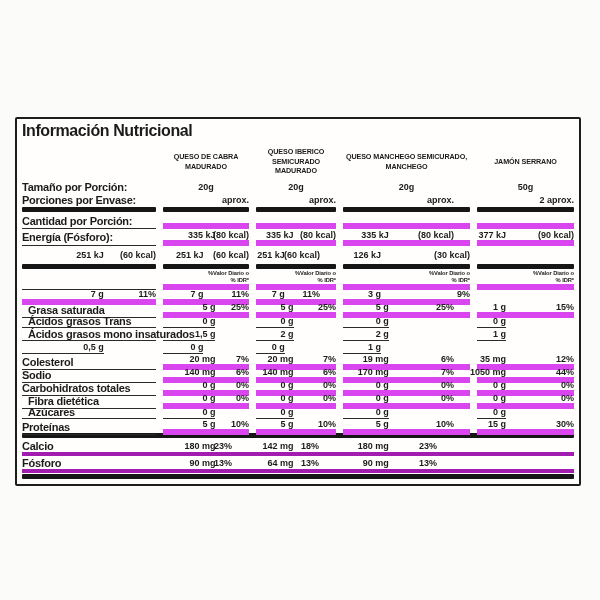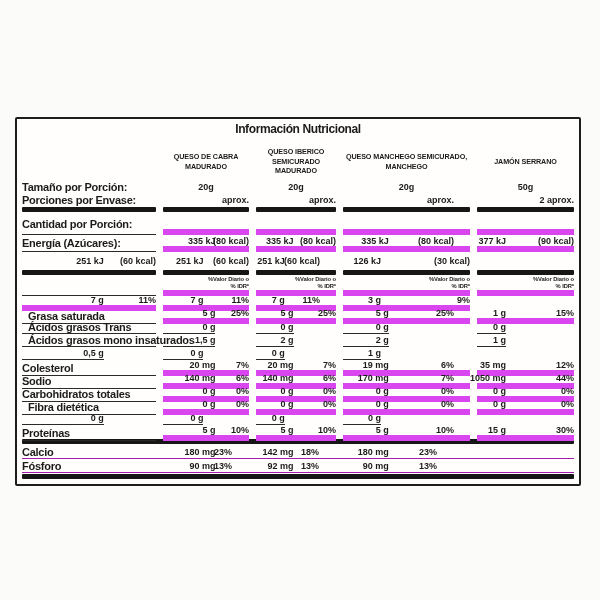--- a/index.html
+++ b/index.html
@@ -7,21 +7,21 @@
     width:600px;height:600px;background:#fbfbf9;position:relative;
     font-family:"Liberation Sans",sans-serif;color:#1b1b1b;
     -webkit-font-smoothing:antialiased;
   }
   .box{
     position:absolute;left:15px;top:117px;width:566px;height:369px;
     box-sizing:border-box;border:2px solid #1d1d1d;border-radius:2px;
     background:#fffefc;padding:0 5px;overflow:hidden;
   }
   .title{
-    text-align:center;font-size:12px;font-weight:bold;letter-spacing:-0.4px;
+    font-size:16px;font-weight:bold;letter-spacing:-0.4px;
     padding:3px 0 2px;height:19px;
   }
   .grid{
     display:grid;grid-template-columns:134px 86px 80px 127px 97px;
     column-gap:7px;align-items:stretch;
   }
   .headrow{height:37px;}
   .head{
     display:flex;align-items:center;justify-content:center;text-align:center;
     font-size:7.2px;font-weight:bold;line-height:1.3;letter-spacing:-0.1px;
@@ -44,30 +44,30 @@
   .gcell.full{border-bottom:6px solid #d946ef;}
   .gcell.half .amt{border-bottom:1px solid #2a2a2a;}
   .gcell i{font-style:normal;white-space:nowrap;}
   .center{justify-content:center;align-items:center;}
   .rgt{justify-content:flex-end;align-items:center;}
   .g3.rgt{padding-right:16px;}
   .srow{height:13px;font-weight:bold;font-size:9px;}
   .srow .mid{white-space:nowrap;}
   .barrow{height:7px;align-items:center;}
   .barseg{height:5px;background:#161616;border-radius:1px;}
-  .caprow{height:22px;}
+  .caprow{height:16px;}
   .erow{height:17px;}
   .dvrow{height:19px;}
   .dvtext{
     width:100%;align-self:center;text-align:right;font-size:5.8px;
     font-weight:bold;line-height:1.2;letter-spacing:-0.1px;
   }
   .dvl{display:block;}
   .nrow{height:13px;}
-  .mrow{height:13px;border-bottom:1px solid #a21caf;}
+  .mrow{height:13px;border-bottom:4px solid #a21caf;}
   .mins .pct{padding-right:17px;}
   .mins.g3 .pct{padding-right:33px;}
   .fullbar{height:5px;background:#161616;margin:1px 0;border-radius:1px;}
   .footnote{
     text-align:center;font-size:7px;padding-top:4px;color:#222;
     letter-spacing:-0.1px;
   }
 </style>
 </head>
 <body>
@@ -135,21 +135,21 @@
         <span>Cantidad por Porción:</span>
       </div>
       <div class="gcell full g1"></div>
       <div class="gcell full g2"></div>
       <div class="gcell full g3"></div>
       <div class="gcell full g4"></div>
     </div>
   <div id="energy-rows">
       <div class="grid erow">
         <div class="lcell bb">
-          <span>Energía (Azúcares):</span>
+          <span>Energía (Fósforo):</span>
         </div>
         <div class="gcell full g1">
           <span class="amt">
             <i>335 kJ</i>
           </span>
           <span class="pct">
             <i>(80 kcal)</i>
           </span>
         </div>
         <div class="gcell full g2">
@@ -568,20 +568,23 @@
         <div class="gcell full g4">
           <span class="amt">
             <i>0 g</i>
           </span>
           <span class="pct">
             <i>0%</i>
           </span>
         </div>
       </div>
       <div class="grid nrow">
+        <div class="lcell bb ind">
+          <span>Azúcares</span>
+        </div>
         <div class="gcell half g1">
           <span class="amt">
             <i>0 g</i>
           </span>
           <span class="pct">
             <i></i>
           </span>
         </div>
         <div class="gcell half g2">
           <span class="amt">
@@ -692,21 +695,21 @@
         <div class="gcell mins g1">
           <span class="amt">
             <i>90 mg</i>
           </span>
           <span class="pct">
             <i>13%</i>
           </span>
         </div>
         <div class="gcell mins g2">
           <span class="amt">
-            <i>92 mg</i>
+            <i>64 mg</i>
           </span>
           <span class="pct">
             <i>13%</i>
           </span>
         </div>
         <div class="gcell mins g3">
           <span class="amt">
             <i>90 mg</i>
           </span>
           <span class="pct">

